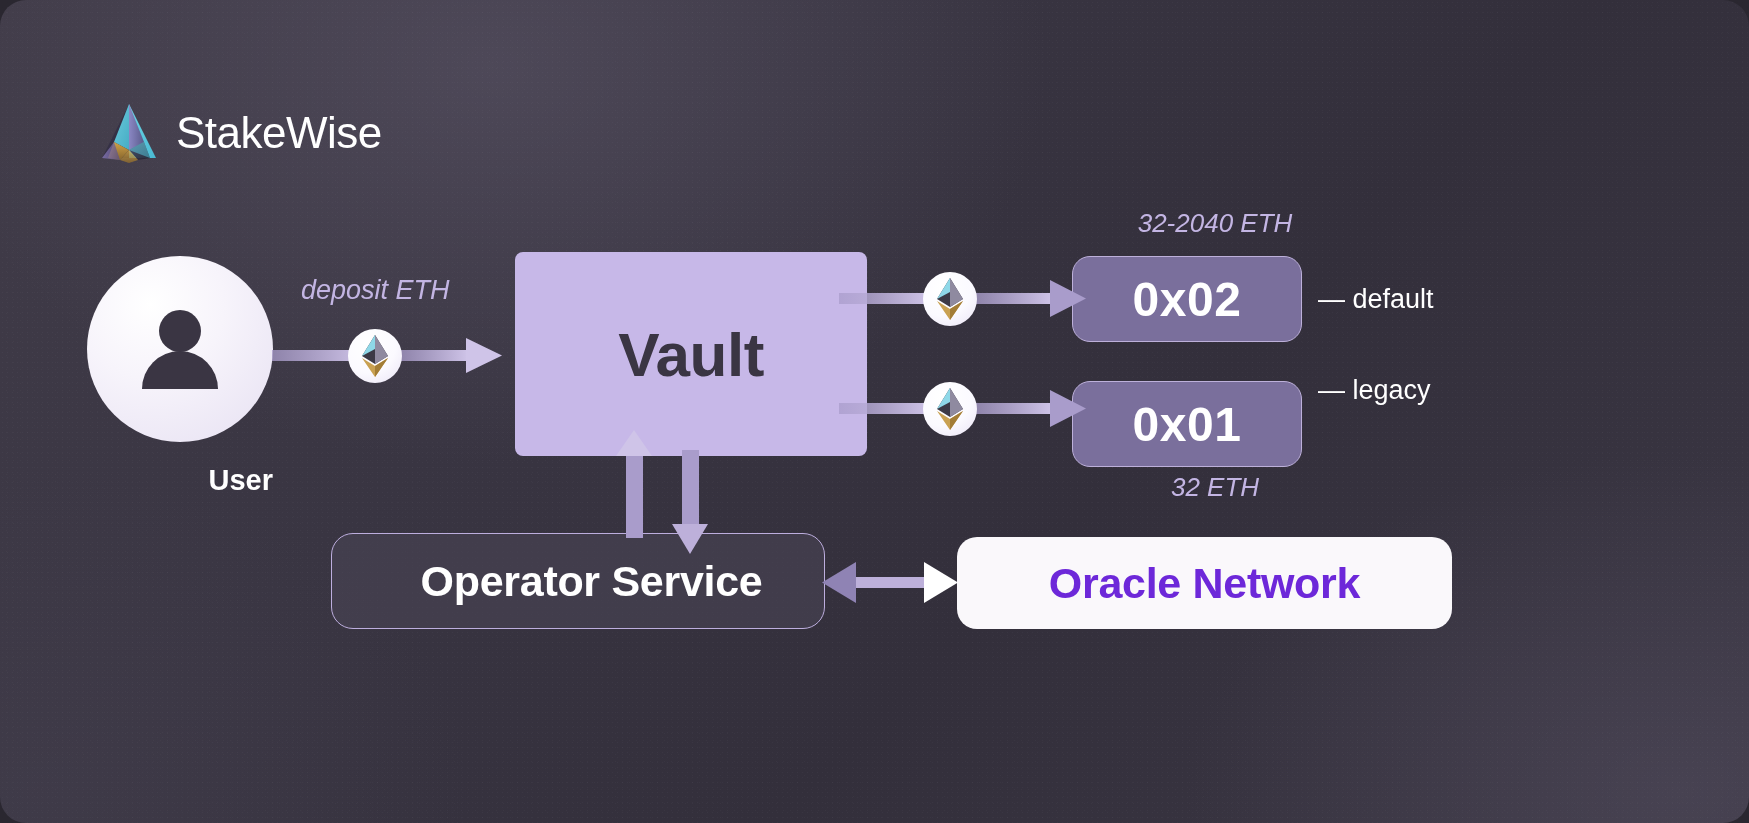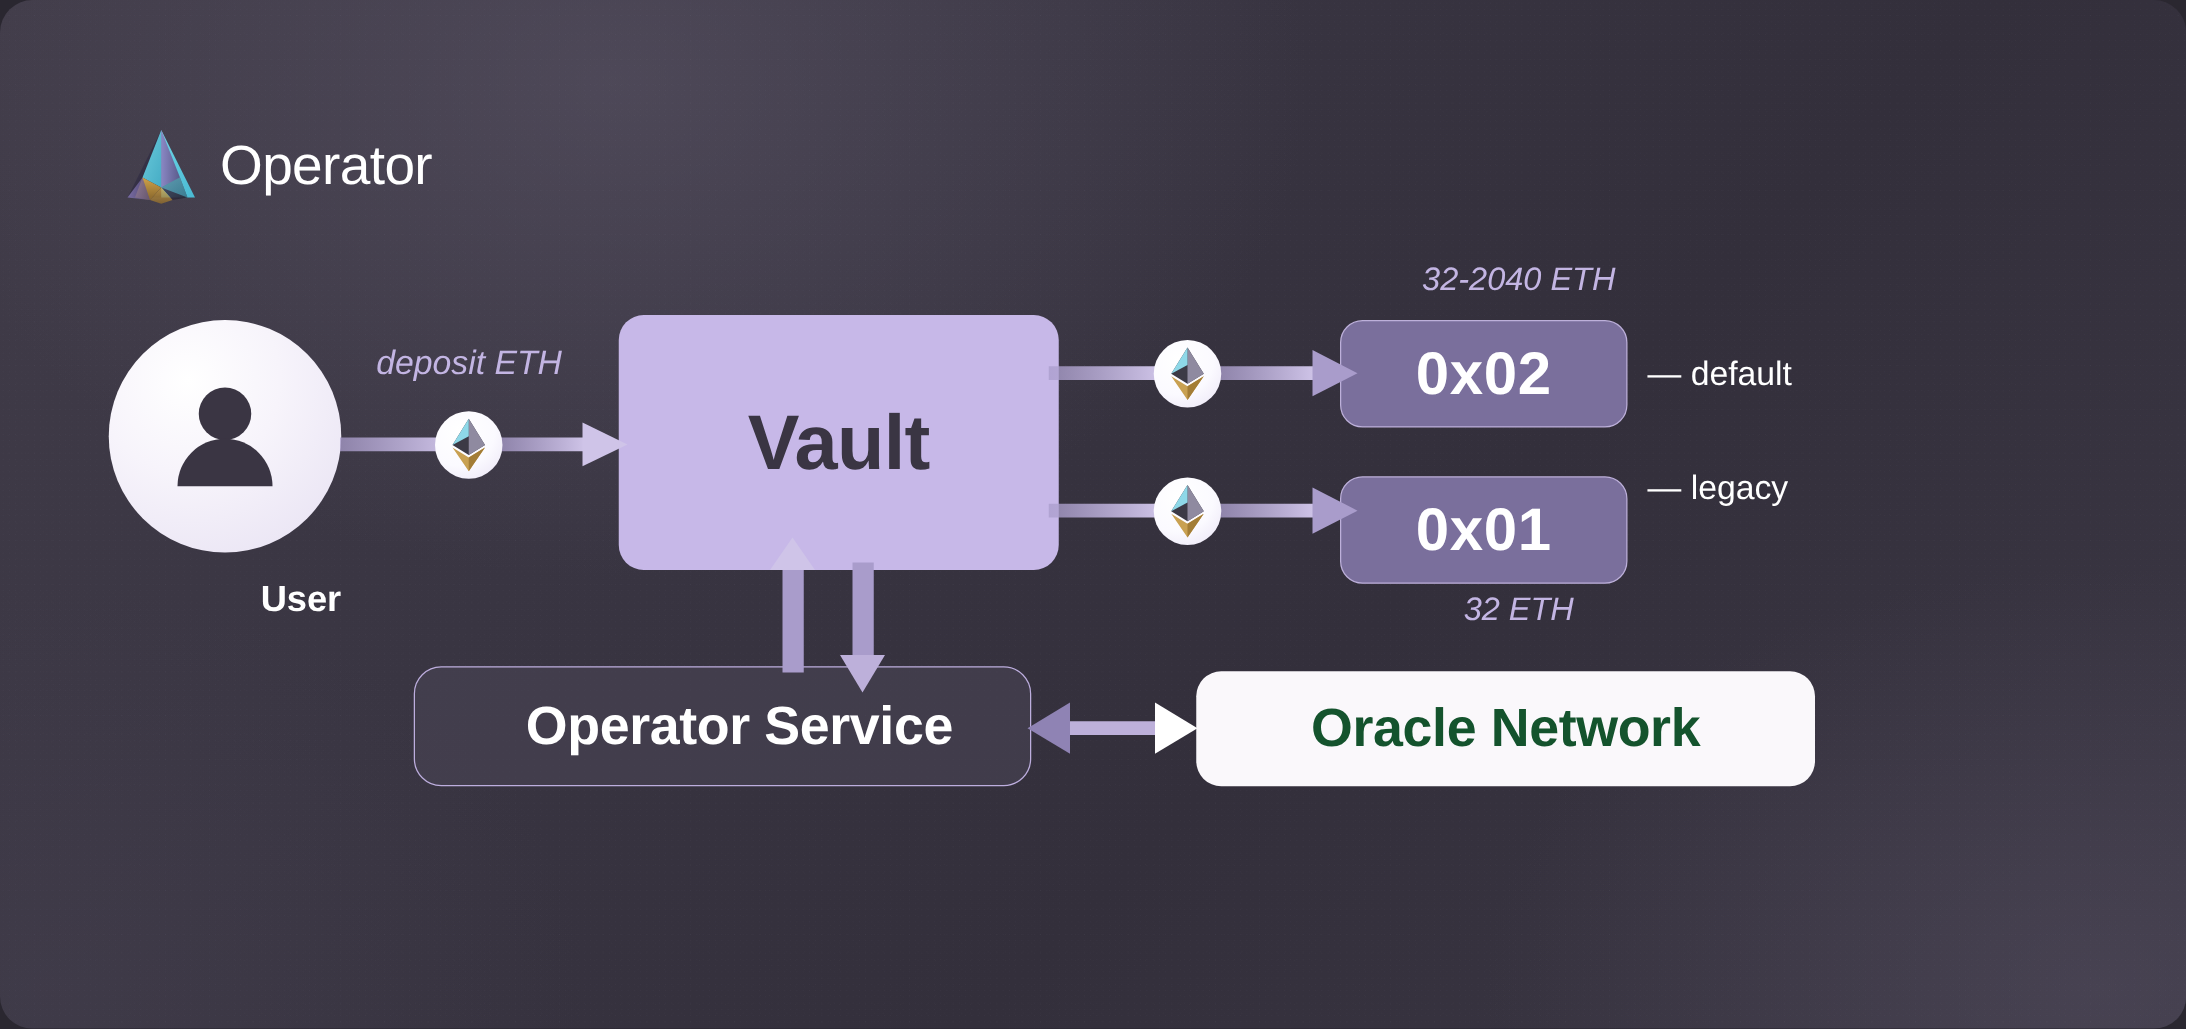--- a/index.html
+++ b/index.html
@@ -82,24 +82,24 @@
 
   
   .node {
     position: absolute;
     display: flex;
     align-items: center;
     justify-content: center;
     box-sizing: border-box;
   }
   #vault {
-    left: 495px; top: 252px;
+    left: 515px; top: 252px;
     width: 352px; height: 204px;
     background: #c7b8e8;
-    border-radius: 20px;
+    border-radius: 8px;
   }
   #vault .label {
     font-size: 62px;
     font-weight: bold;
     color: #3a3543;
     letter-spacing: -0.5px;
   }
 
   .cred-box {
     width: 230px; height: 86px;
@@ -152,21 +152,21 @@
 
   #oracle {
     left: 957px; top: 537px;
     width: 495px; height: 92px;
     background: #faf8fb;
     border-radius: 20px;
   }
   #oracle .label {
     font-size: 43px;
     font-weight: bold;
-    color: #14532d;
+    color: #6d28d9;
     letter-spacing: -0.3px;
   }
 
   
   .eth-coin {
     position: absolute;
     width: 54px; height: 54px;
     border-radius: 50%;
     background: radial-gradient(circle at 36% 28%, #ffffff 0%, #fbfaff 55%, #e9e3f5 100%);
     display: flex; align-items: center; justify-content: center;
@@ -227,21 +227,21 @@
         <polygon points="29,2 56,56 29,56" fill="url(#lgA)"></polygon>
         <polygon points="29,2 14,40 29,48" fill="url(#lgA)" opacity="0.92"></polygon>
         <polygon points="29,2 29,48 44,40" fill="url(#lgD)" opacity="0.9"></polygon>
         <polygon points="14,40 29,48 20,58 8,56" fill="url(#lgC)" opacity="0.95"></polygon>
         <polygon points="44,40 29,48 38,58 50,56" fill="url(#lgB)" opacity="0.9"></polygon>
         <polygon points="20,58 29,48 38,58 29,61" fill="url(#lgC)" opacity="0.8"></polygon>
         <polygon points="29,48 44,40 50,56" fill="url(#lgA)" opacity="0.55"></polygon>
         <polygon points="2,56 14,40 20,58" fill="url(#lgD)" opacity="0.75"></polygon>
       </svg>
     </span>
-    <span class="wordmark">Operator</span>
+    <span class="wordmark">StakeWise</span>
   </div>
 
   <svg id="wires" viewBox="0 0 1749 823" xmlns="http://www.w3.org/2000/svg">
     <defs>
       <linearGradient id="wireFade" x1="0" y1="0" x2="1" y2="0">
         <stop offset="0%" stop-color="#a99ccb" stop-opacity="0.75"></stop>
         <stop offset="100%" stop-color="#cfc4e8" stop-opacity="1"></stop>
       </linearGradient>
     </defs>
 

